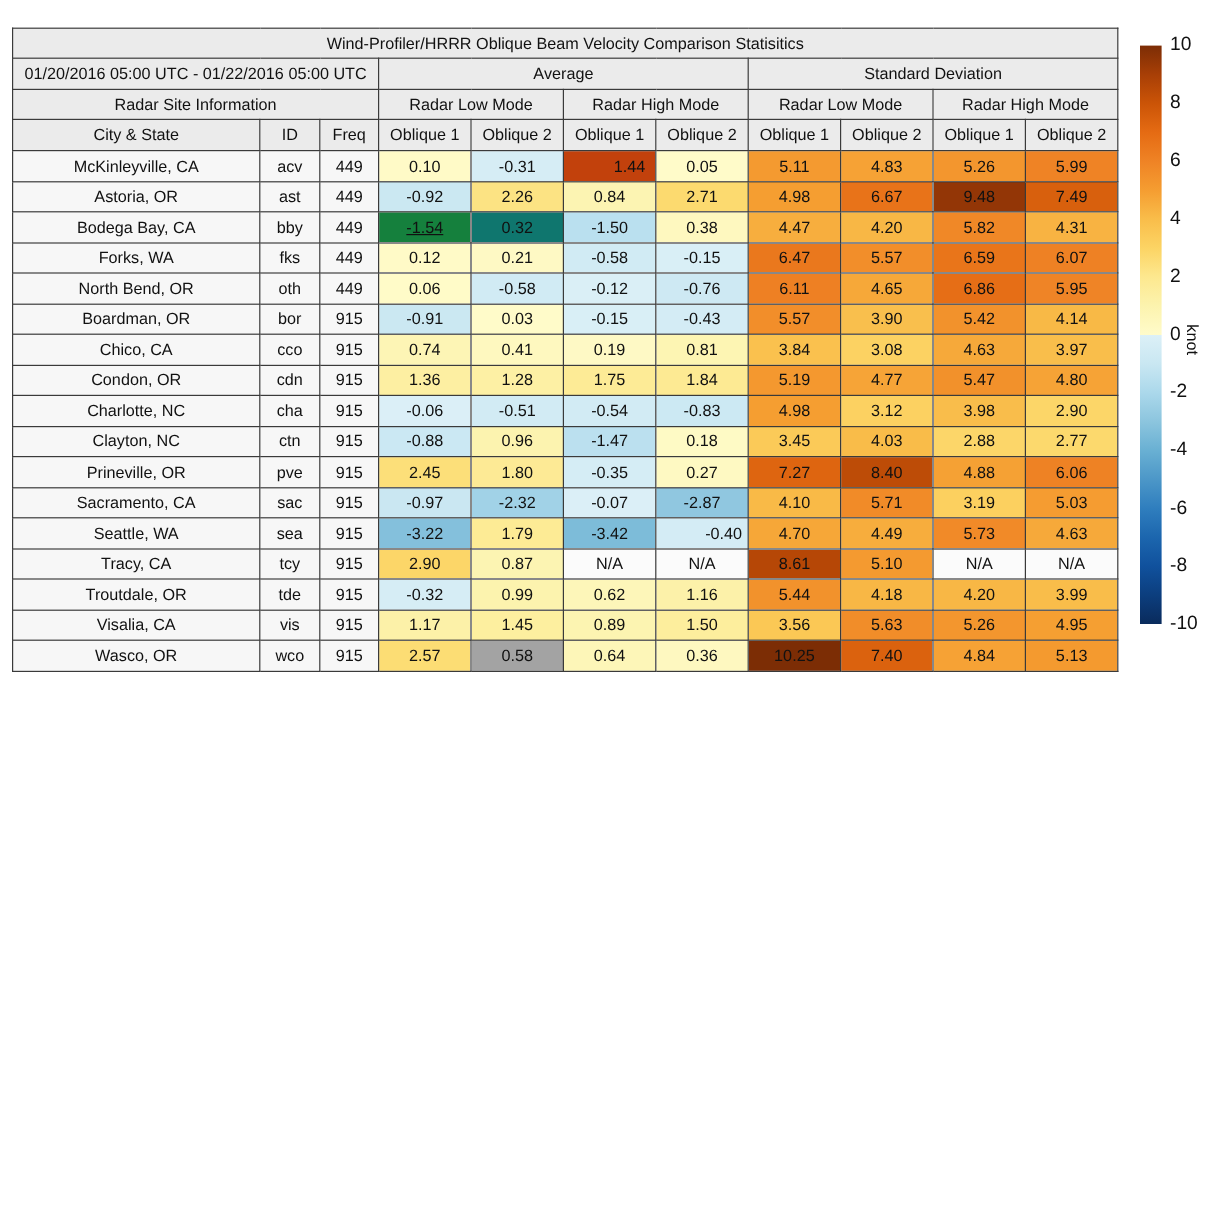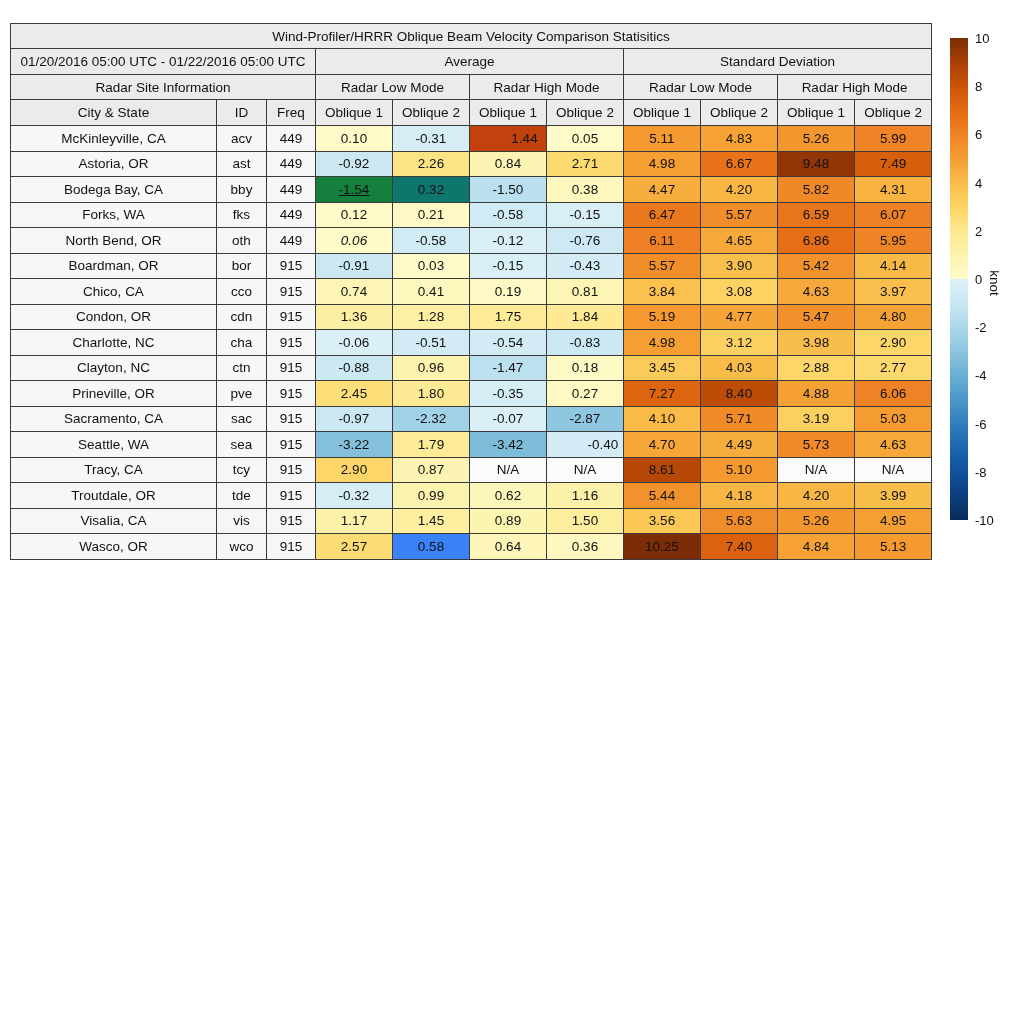--- a/index.html
+++ b/index.html
@@ -21,21 +21,21 @@
   #stats-table thead tr:nth-child(1) th{height:24px;}
   #stats-table thead tr:nth-child(2) th{height:25px;}
   #stats-table thead tr:nth-child(3) th{height:24px;}
   #stats-table thead tr:nth-child(4) th{height:25px;}
   #stats-table tbody td{height:24.5px;}
   #stats-table tbody td.info{background:var(--info-bg,#f7f7f7);}
   #colorbar{position:absolute;left:950px;top:38px;width:18px;height:482px;}
   #cbar-gradient{position:absolute;left:0;top:0;width:18px;height:482px;}
   .cbar-tick-label{
     position:absolute;left:25px;transform:translateY(-50%);
-    font-size:13px;line-height:1;white-space:nowrap;
+    font-size:16px;line-height:1;white-space:nowrap;
   }
   #cbar-unit{
     position:absolute;left:44px;top:245px;
     transform:translate(-50%,-50%) rotate(90deg);
     font-size:13.5px;white-space:nowrap;
   }
 </style>
 </head>
 <body>
 
@@ -135,21 +135,21 @@
           <td style="background: rgb(217, 239, 246);">-0.15</td>
           <td style="background: rgb(234, 120, 29);">6.47</td>
           <td style="background: rgb(242, 142, 42);">5.57</td>
           <td style="background: rgb(233, 117, 26);">6.59</td>
           <td style="background: rgb(238, 129, 36);">6.07</td>
         </tr>
         <tr>
           <td class="info">North Bend, OR</td>
           <td class="info">oth</td>
           <td class="info">449</td>
-          <td style="background: rgb(255, 251, 200); font-style: italic;">0.06</td>
+          <td style="background: rgb(255, 251, 200);">0.06</td>
           <td style="background: rgb(209, 235, 244);">-0.58</td>
           <td style="background: rgb(218, 239, 246);">-0.12</td>
           <td style="background: rgb(206, 233, 243);">-0.76</td>
           <td style="background: rgb(238, 128, 35);">6.11</td>
           <td style="background: rgb(246, 168, 57);">4.65</td>
           <td style="background: rgb(230, 110, 22);">6.86</td>
           <td style="background: rgb(239, 132, 38);">5.95</td>
         </tr>
         <tr>
           <td class="info">Boardman, OR</td>
@@ -292,21 +292,21 @@
           <td style="background: rgb(251, 200, 85);">3.56</td>
           <td style="background: rgb(241, 141, 41);">5.63</td>
           <td style="background: rgb(243, 150, 46);">5.26</td>
           <td style="background: rgb(245, 159, 50);">4.95</td>
         </tr>
         <tr>
           <td class="info">Wasco, OR</td>
           <td class="info">wco</td>
           <td class="info">915</td>
           <td style="background: rgb(252, 221, 116);">2.57</td>
-          <td style="background: #3b82f6;">0.58</td>
+          <td style="background: #a3a3a3;">0.58</td>
           <td style="background: rgb(253, 246, 184);">0.64</td>
           <td style="background: rgb(254, 248, 192);">0.36</td>
           <td style="background: rgb(124, 45, 5);">10.25</td>
           <td style="background: rgb(219, 98, 14);">7.40</td>
           <td style="background: rgb(246, 162, 53);">4.84</td>
           <td style="background: rgb(244, 154, 47);">5.13</td>
         </tr>
       </tbody>
   </table>
 

